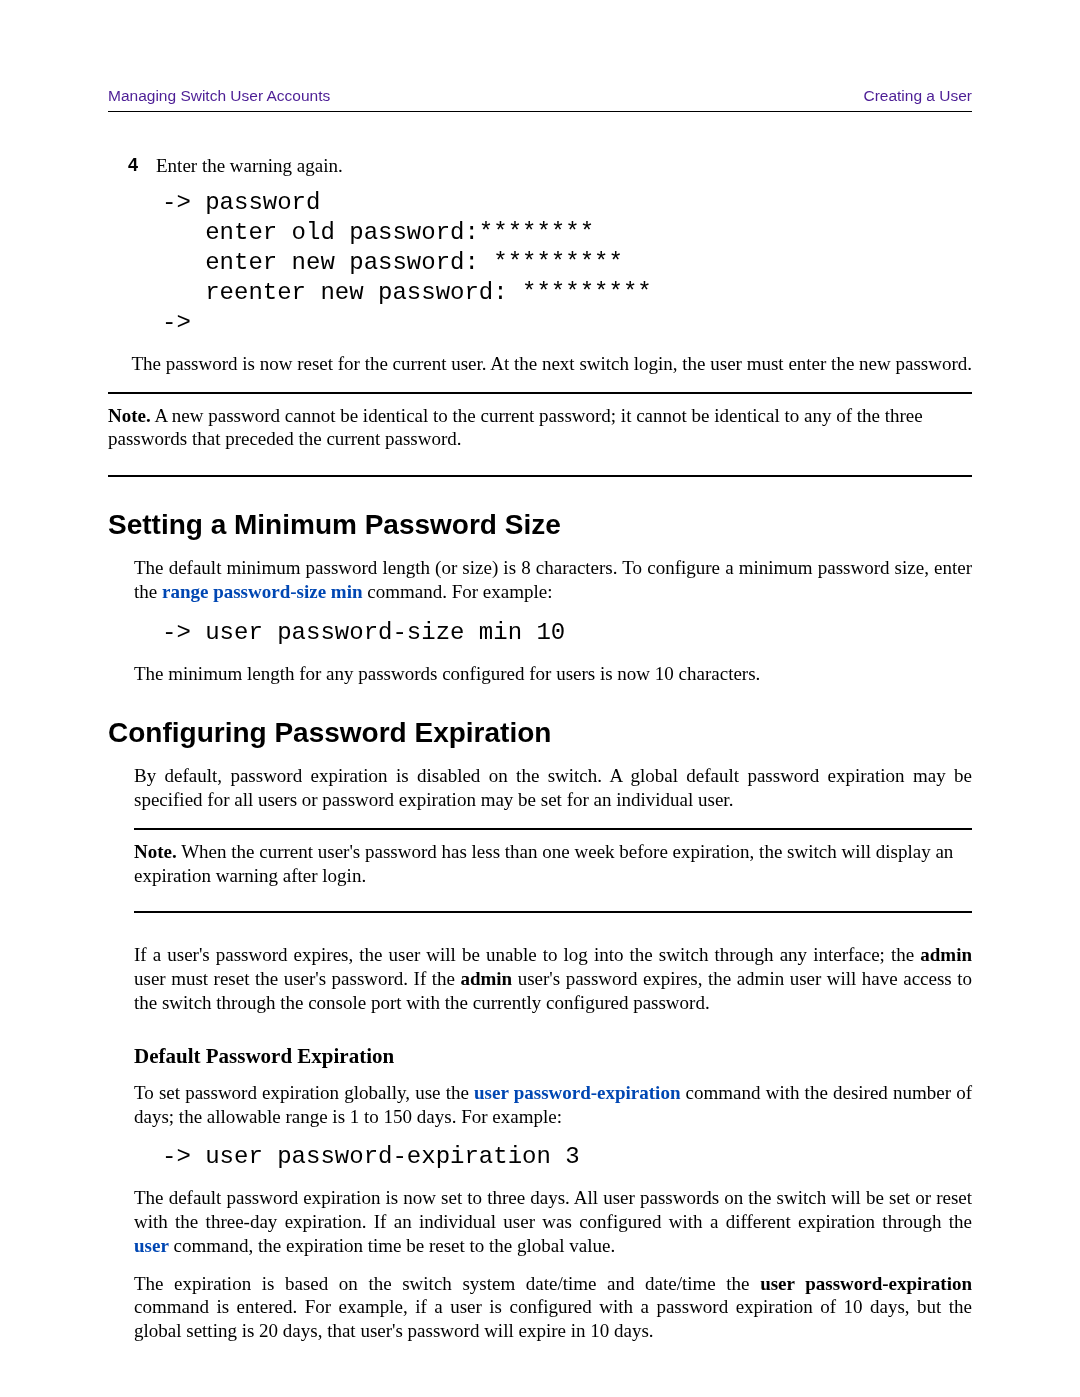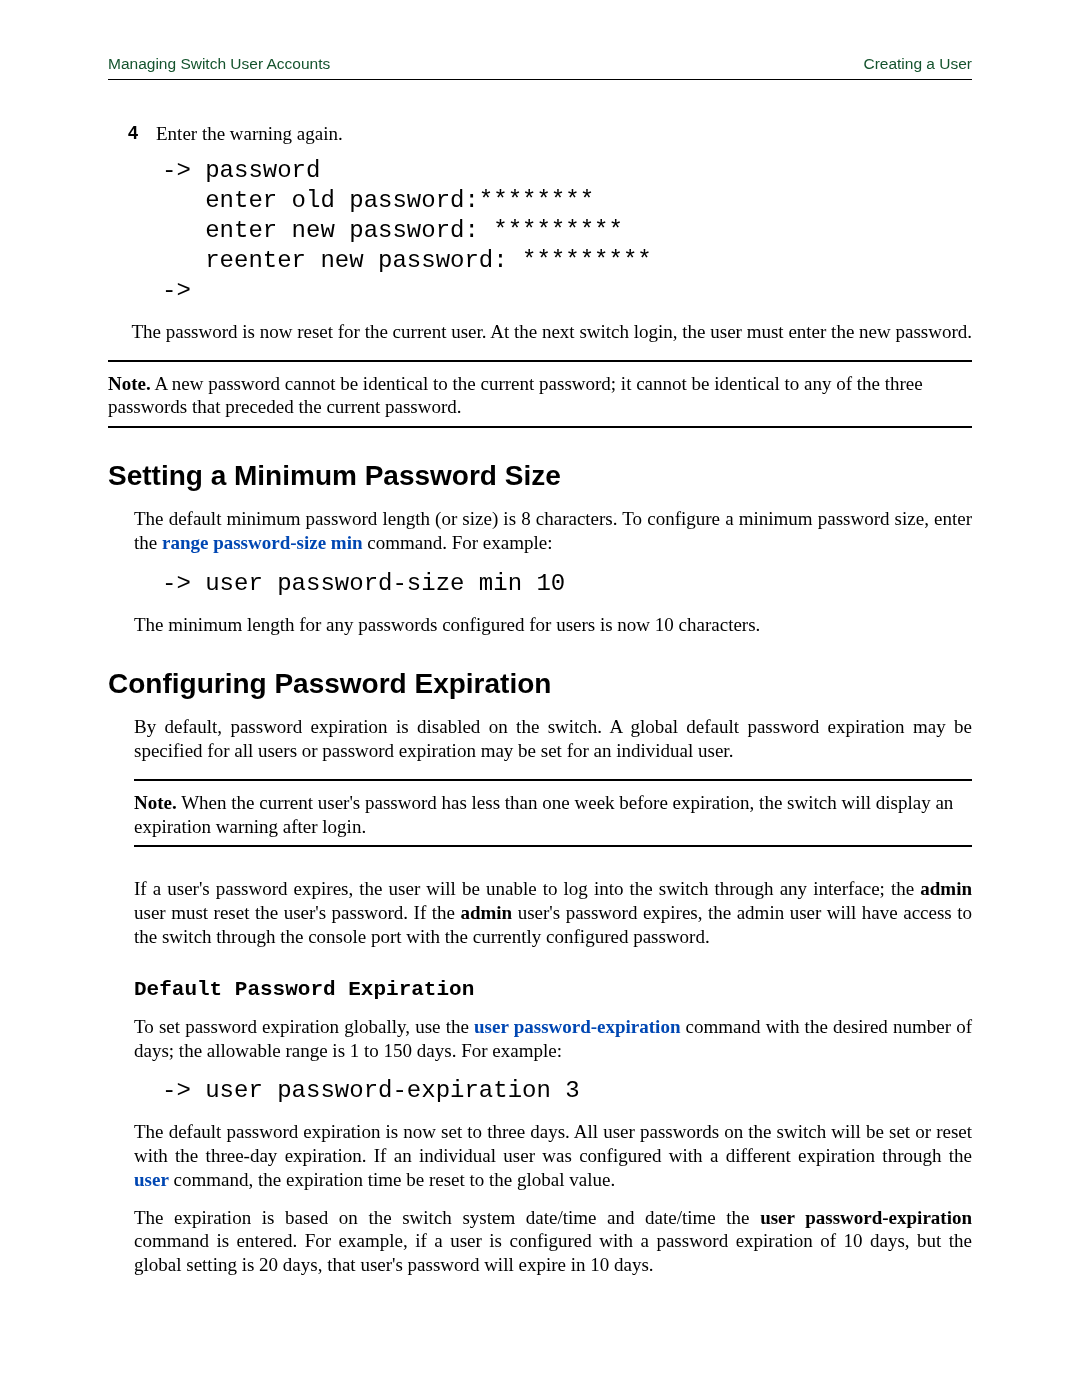--- a/index.html
+++ b/index.html
@@ -15,23 +15,24 @@
     width: 1080px;
     height: 1397px;
     padding: 55px 108px 40px 108px;
     position: relative;
   }
   .header {
     display: flex;
     justify-content: space-between;
     font-size: 15.5px;
     font-family: Arial, Helvetica, sans-serif;
-    color: #14532d;
+    color: #4c1d95;
     padding-bottom: 6px;
     border-bottom: 1.2px solid #000;
+    margin-top: 32px;
   }
   .content {
     padding-top: 42px;
     font-size: 19px;
     line-height: 1.25;
   }
   .step {
     display: flex;
     gap: 14px;
     margin-bottom: 10px;
@@ -54,34 +55,34 @@
     margin: 0 0 14px 26px;
     text-align: justify;
   }
   p.body-first {
     margin: 0 0 14px 0;
     text-align: right;
   }
   .note-block {
     border-top: 2px solid #000;
     border-bottom: 2px solid #000;
-    padding: 10px 0 7px 0;
+    padding: 10px 0 24px 0;
     margin: 16px 0 30px 26px;
   }
   .note-block p {
     margin: 0;
   }
   h2.section {
     font-family: Arial, Helvetica, sans-serif;
     font-weight: 900;
     font-size: 28px;
     margin: 30px 0 14px 0;
   }
   h3.subsection {
-    font-family: Liberation Mono, monospace;
+    font-family: Liberation Serif, serif;
     font-weight: 900;
     font-size: 21px;
     margin: 28px 0 12px 26px;
   }
   .cmd-link {
     color: #0047b3;
     font-weight: bold;
   }
   .bold { font-weight: bold; }
   .footer {

